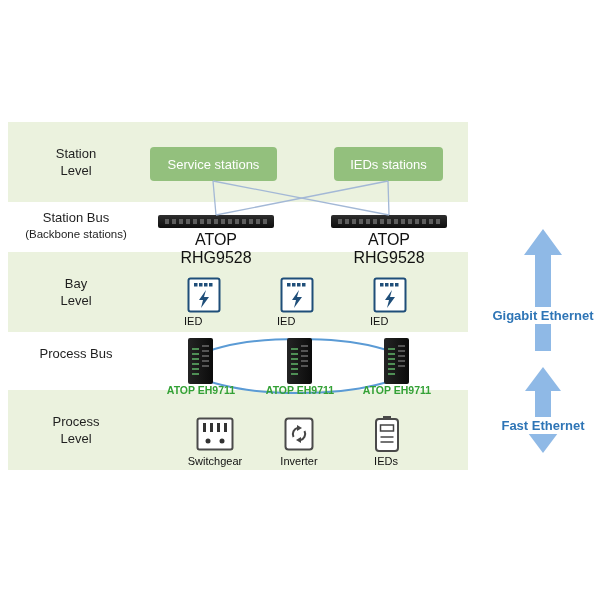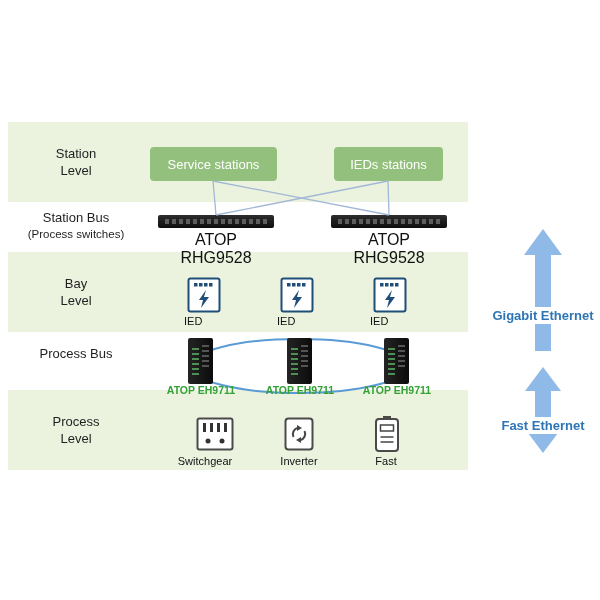--- a/index.html
+++ b/index.html
@@ -46,21 +46,21 @@
     background:repeating-linear-gradient(0deg,#555 0 2px,transparent 2px 5px);}
   .t1{left:188px;} .t2{left:287px;} .t3{left:384px;}
   .towerlabel{position:absolute;top:384px;width:90px;text-align:center;font-size:10.5px;font-weight:bold;color:#33a135;z-index:4;background:transparent;}
   .tl1{left:156px;} .tl2{left:255px;} .tl3{left:352px;}
 
   .devicon{position:absolute;z-index:3;}
   .dv1{left:196px;top:417px;}
   .dv2{left:284px;top:417px;}
   .dv3{left:374px;top:415px;}
   .devlabel{position:absolute;top:455px;text-align:center;font-size:11px;color:#111;}
-  .dl1{left:170px;width:70px;} .dl2{left:269px;width:60px;} .dl3{left:356px;width:60px;}
+  .dl1{left:180px;width:70px;} .dl2{left:269px;width:60px;} .dl3{left:356px;width:60px;}
 
   .overlay{position:absolute;left:0;top:0;width:600px;height:600px;z-index:1;pointer-events:none;}
 
   .ethlabel{position:absolute;z-index:5;text-align:center;font-size:13px;font-weight:600;color:#2e75b6;
     background:#ffffff;white-space:nowrap;padding:1px 0;margin-top:16px;}
   .giga{left:491px;top:291px;width:104px;}
   .fast{left:499px;top:401px;width:88px;}
 </style>
 </head>
 <body>
@@ -82,21 +82,21 @@
     <polygon points="543,229 562,255 551,255 551,351 535,351 535,255 524,255" fill="#8fb9e6"></polygon>
     <polygon points="543,367 561,391 551,391 551,429 561,429 543,453 525,429 535,429 535,391 525,391" fill="#8fb9e6"></polygon>
   </svg>
 
   <div class="rowlabel" style="top:146px">
     <div>Station</div>
     <div>Level</div>
   </div>
   <div class="rowlabel" style="top:210px">
     <div>Station Bus</div>
-    <div class="sub">(Process switches)</div>
+    <div class="sub">(Backbone stations)</div>
   </div>
   <div class="rowlabel" style="top:276px">
     <div>Bay</div>
     <div>Level</div>
   </div>
   <div class="rowlabel" style="top:346px">
     <div>Process Bus</div>
   </div>
   <div class="rowlabel" style="top:414px">
     <div>Process</div>
@@ -164,18 +164,18 @@
   </svg>
   <svg class="devicon dv3" width="26" height="38" viewBox="0 0 26 38">
     <rect x="9" y="1" width="8" height="4" fill="#4a4a4a"></rect>
     <rect x="2" y="4" width="22" height="32" rx="3" fill="#ffffff" stroke="#4a4a4a" stroke-width="2"></rect>
     <rect x="6.5" y="10" width="13" height="6" fill="none" stroke="#444" stroke-width="1.5"></rect>
     <line x1="6.5" y1="22" x2="19.5" y2="22" stroke="#444" stroke-width="1.5"></line>
     <line x1="6.5" y1="27" x2="19.5" y2="27" stroke="#444" stroke-width="1.5"></line>
   </svg>
   <div class="devlabel dl1">Switchgear</div>
   <div class="devlabel dl2">Inverter</div>
-  <div class="devlabel dl3">Fast</div>
+  <div class="devlabel dl3">IEDs</div>
 
   <div class="ethlabel giga">Gigabit Ethernet</div>
   <div class="ethlabel fast">Fast Ethernet</div>
 
 </div>
 
 </body></html>

